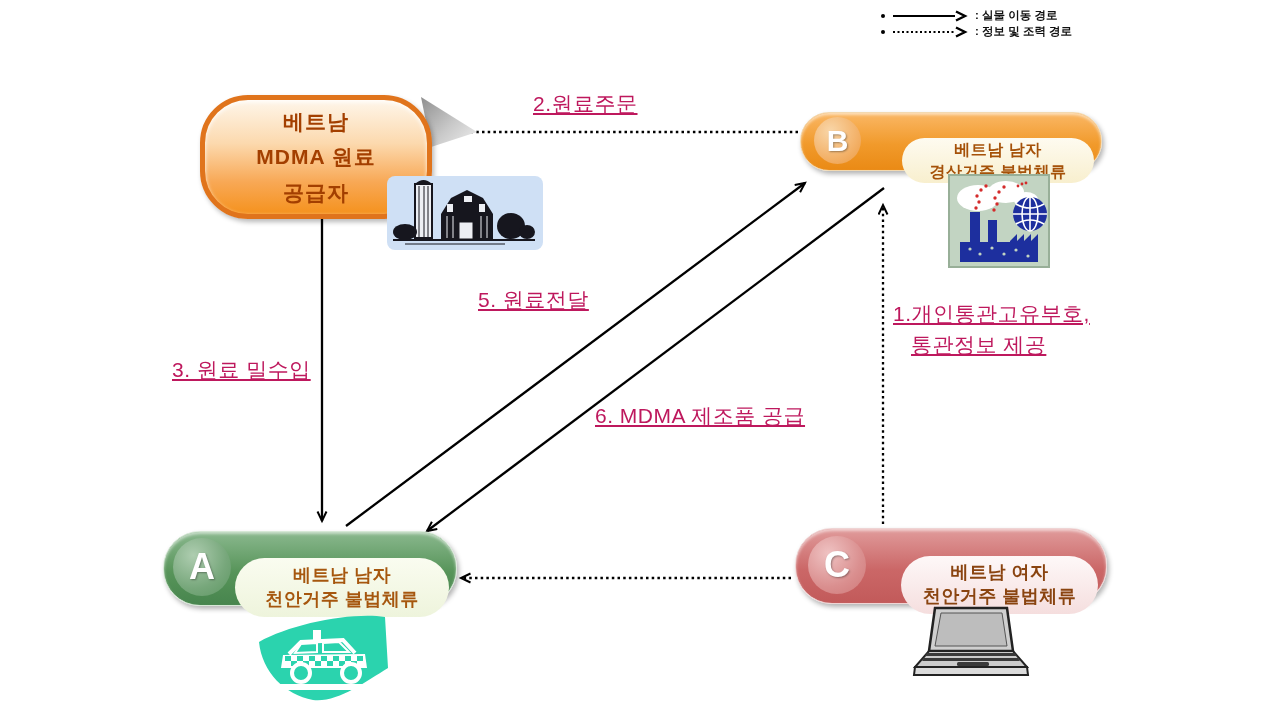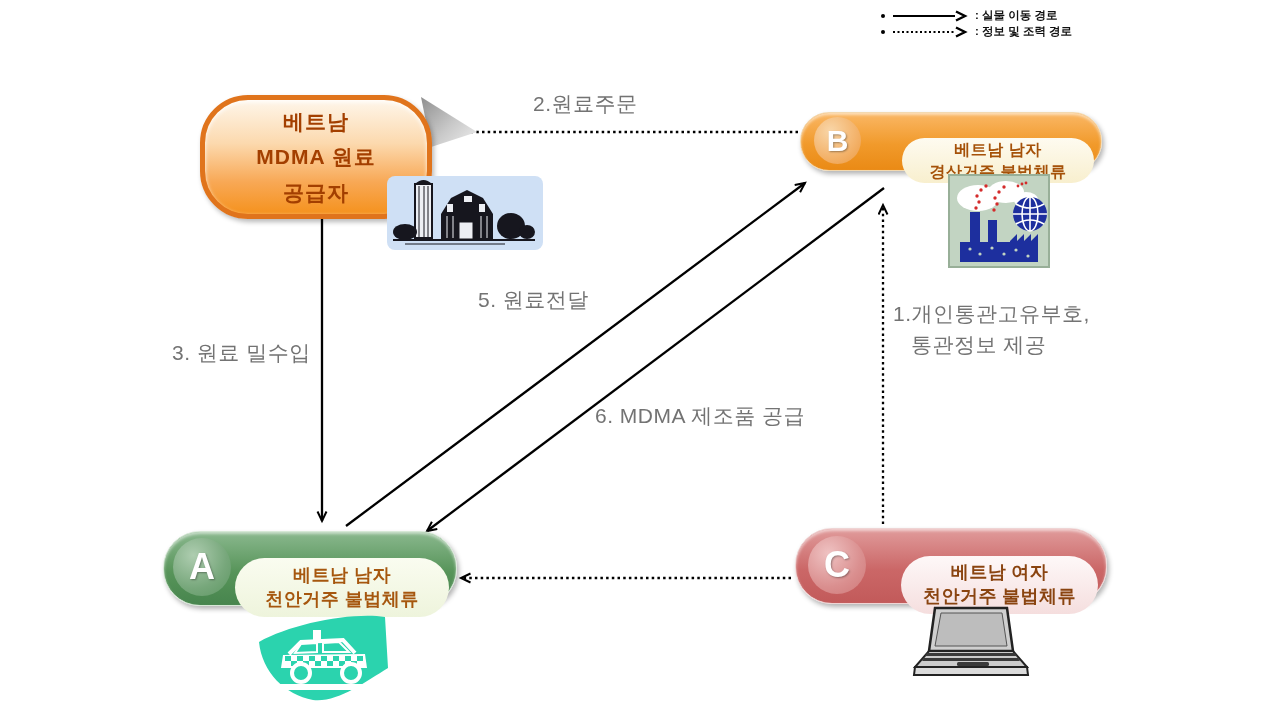--- a/index.html
+++ b/index.html
@@ -9,21 +9,21 @@
   }
   
   .legend{position:absolute;left:881px;top:8px;width:240px;}
   .legend-row{display:flex;align-items:center;height:15px;margin-bottom:1px;}
   .legend-bullet{width:4px;height:4px;border-radius:50%;background:#000;margin-right:6px;flex:0 0 auto;}
   .legend-arrow{flex:0 0 auto;margin-right:4px;}
   .legend-label{font-size:11.5px;font-weight:bold;color:#111;white-space:nowrap;}
   
   #arrows{position:absolute;left:0;top:0;z-index:1;}
   
-  .edge-label{position:absolute;z-index:3;font-size:21px;color:#737373;white-space:nowrap;letter-spacing:.5px;}
+  .edge-label{position:absolute;z-index:3;font-size:21px;color:#be185d;white-space:nowrap;letter-spacing:.5px;text-decoration:underline;}
   .edge-label .line2{margin-left:18px;margin-top:3px;}
   
   .page-curl{
     position:absolute;left:421px;top:97px;width:56px;height:50px;z-index:1;
     background:linear-gradient(135deg,#8f8f8f 0%,#c9c9c9 55%,#efefef 100%);
     clip-path:polygon(0 0,100% 70%,18% 100%);
   }
   .supplier-box{
     position:absolute;left:200px;top:95px;width:232px;height:124px;z-index:2;
     border-radius:48px;border:5px solid #E0741C;box-sizing:border-box;
@@ -60,21 +60,21 @@
   .node-a .badge{left:10px;top:7px;width:58px;height:58px;font-size:36px;
     background:radial-gradient(circle at 35% 30%,#AECDB0 0%,#77A77B 60%,#5E9763 100%);}
   .node-a .inner{left:72px;top:7px;width:214px;height:59px;border-radius:30px;
     background:linear-gradient(180deg,#FAFCF0 0%,#EEF4DC 100%);color:#A6570E;font-size:18px;}
   
   .node-c{left:795px;top:528px;width:310px;height:74px;}
   .node-c .outer{border-radius:37px;background:linear-gradient(180deg,#E09B9B 0%,#CB6767 55%,#C25A5A 100%);border:1px solid #efd4d4;}
   .node-c .badge{left:13px;top:8px;width:58px;height:58px;font-size:36px;
     background:radial-gradient(circle at 35% 30%,#EFC2C2 0%,#DA8F8F 60%,#CF7878 100%);}
   .node-c .inner{left:106px;top:8px;width:197px;height:58px;border-radius:29px;
-    background:linear-gradient(180deg,#FEF8F8 0%,#F5DEDE 100%);color:#8A4410;font-size:18px;font-family:Liberation Serif, serif;}
+    background:linear-gradient(180deg,#FEF8F8 0%,#F5DEDE 100%);color:#8A4410;font-size:18px;}
   
   .clipart{position:absolute;z-index:2;}
   .clip-barn{left:385px;top:174px;}
   .clip-factory{left:948px;top:174px;}
   .clip-taxi{left:253px;top:610px;}
   .clip-laptop{left:903px;top:606px;}
 </style>
 </head>
 <body>
 
@@ -114,21 +114,21 @@
 
     <line x1="884" y1="188" x2="427" y2="531" stroke="#000" stroke-width="2.3" marker-end="url(#ah)"></line>
 
     <line x1="883" y1="524" x2="883" y2="205" stroke="#000" stroke-width="2.3" stroke-dasharray="2.5 3.2" marker-end="url(#ah)"></line>
 
     <line x1="791" y1="578" x2="461" y2="578" stroke="#000" stroke-width="2.3" stroke-dasharray="2.5 3.2" marker-end="url(#ah)"></line>
   </svg>
 
   <div class="edge-label" style="left:533px;top:90px;">2.원료주문</div>
   <div class="edge-label" style="left:478px;top:286px;">5. 원료전달</div>
-  <div class="edge-label" style="left:172px;top:339px;">3. 원료 밀수입</div>
+  <div class="edge-label" style="left:172px;top:356px;">3. 원료 밀수입</div>
   <div class="edge-label" style="left:893px;top:300px;">
     <div>1.개인통관고유부호,</div>
     <div class="line2">통관정보 제공</div>
   </div>
   <div class="edge-label" style="left:595px;top:402px;">6. MDMA 제조품 공급</div>
 
   <div class="page-curl"></div>
   <div class="supplier-box">
     <div class="line">베트남</div>
     <div class="line">MDMA 원료</div>

